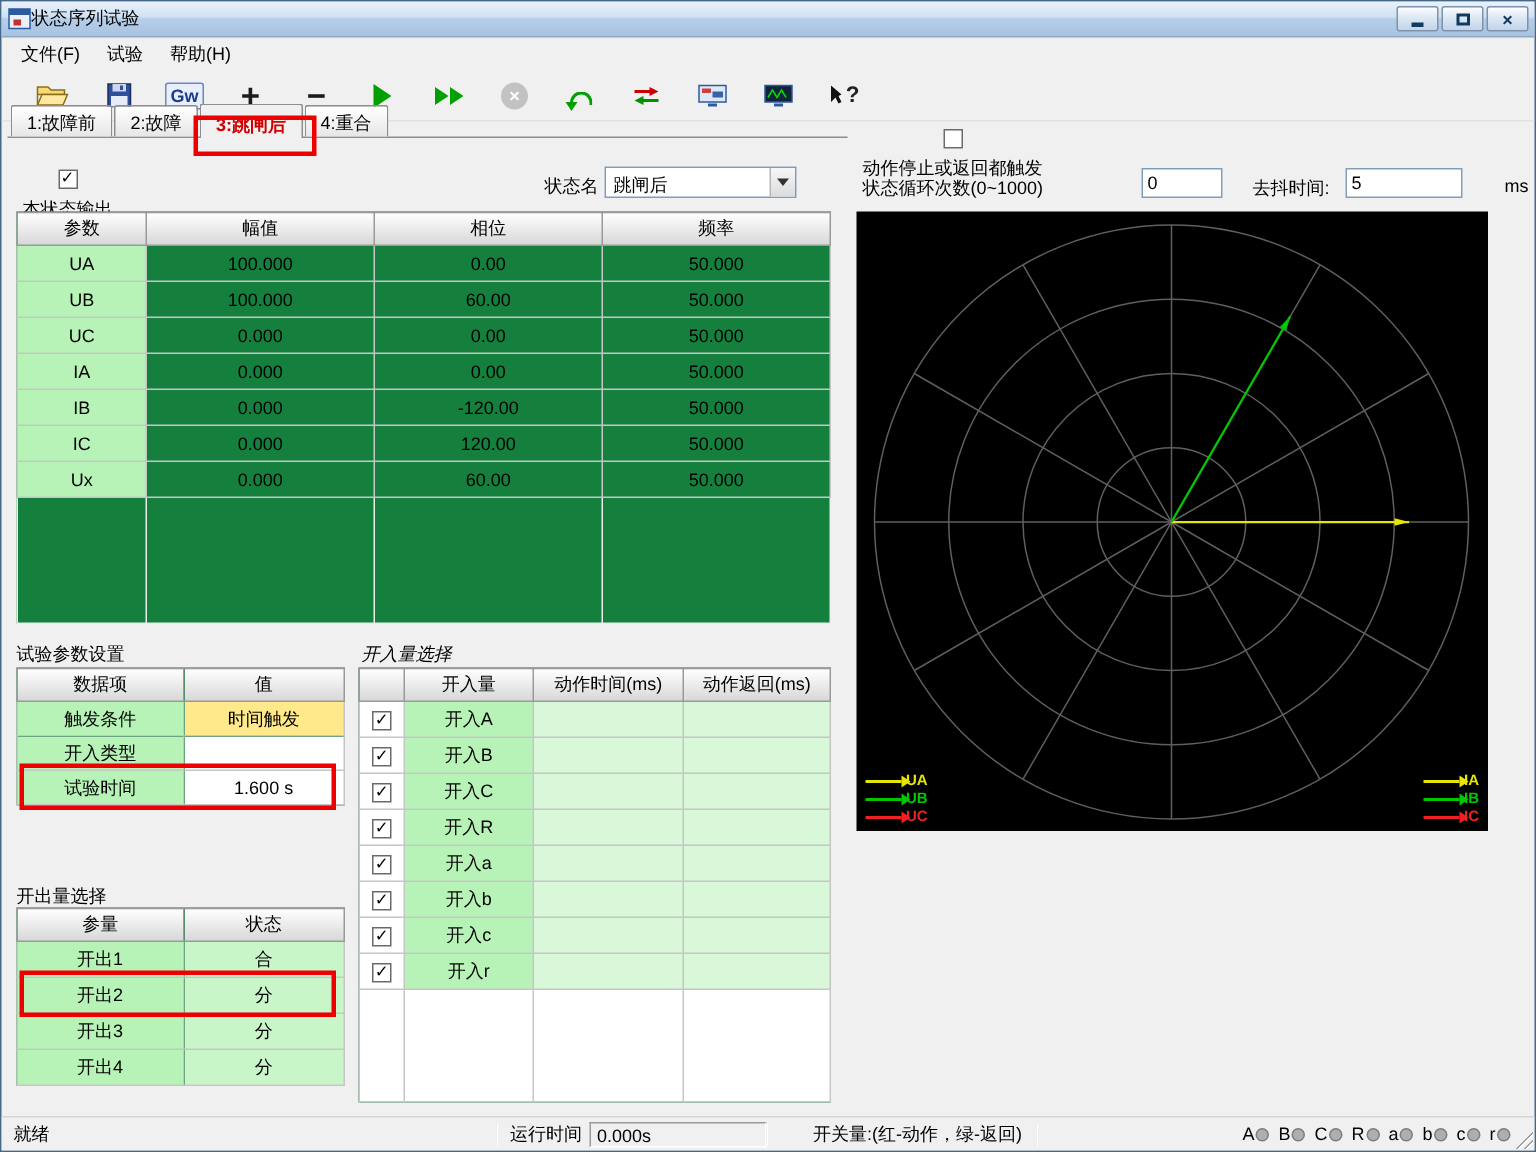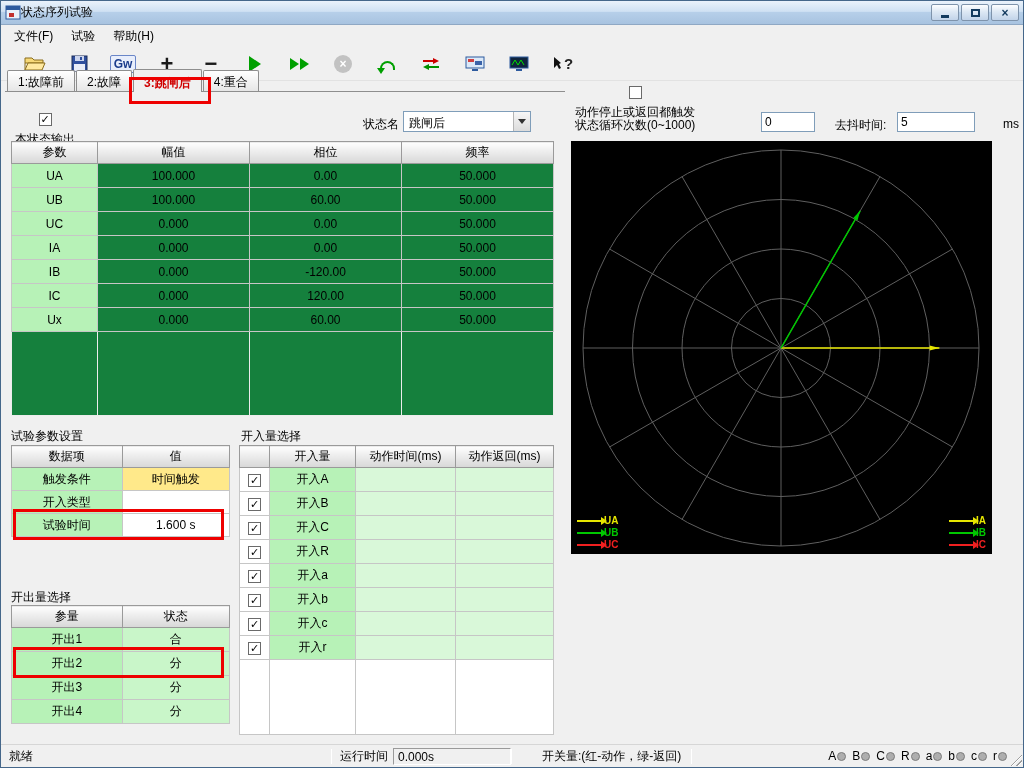--- a/index.html
+++ b/index.html
@@ -77,21 +77,21 @@
   .tbl th { background:linear-gradient(#fefefe,#d7d7d7); border:1px solid #9a9a9a; font-weight:400;
             height:22px; text-align:center; padding:0; white-space:nowrap; overflow:hidden; }
   .tbl td { border:1px solid #c6c6c6; text-align:center; padding:0; white-space:nowrap; overflow:hidden; }
   #param-table { position:absolute; left:10px; top:140px; width:542px; }
   #param-table td { height:24px; }
   .gcell { background:#b7f2b7; }
   #param-table .pfill { height:84px; border-color:#ececec; }
   .sec-title { position:absolute; white-space:nowrap; }
   #sec-test { left:10px; top:427px; }
   #sec-out  { left:10px; top:588px; }
-  #sec-in   { left:240px; top:427px; }
+  #sec-in   { left:240px; top:427px;font-style:italic; }
   #test-table { position:absolute; left:10px; top:444px; width:219px; }
   #test-table td { height:23px; }
   #test-table td.vycell { background:#fff; }
   #test-table td.vycell.highlight { background:#ffe98a; }
   #out-table { position:absolute; left:10px; top:604px; width:219px; }
   #out-table td { height:24px; }
   .scell { background:#c9f6c9; }
   #in-table { position:absolute; left:238px; top:444px; width:280px; }
   #in-table td { height:24px; }
   .cbcell { background:#fff; }

